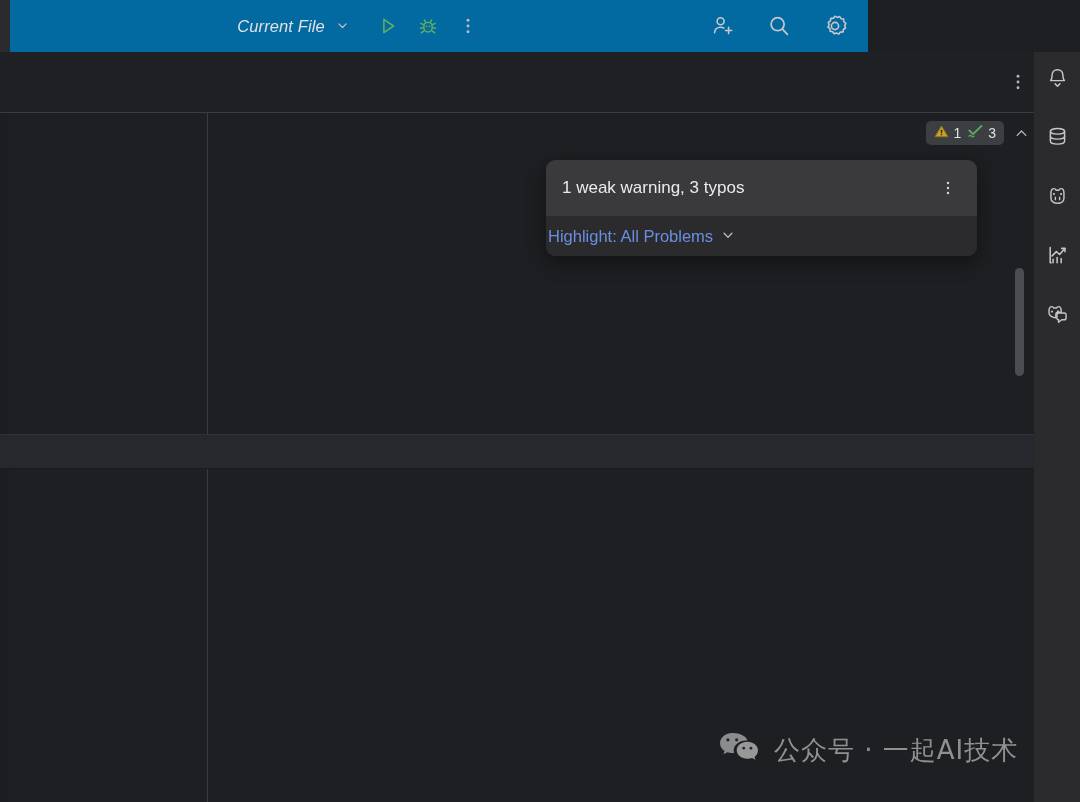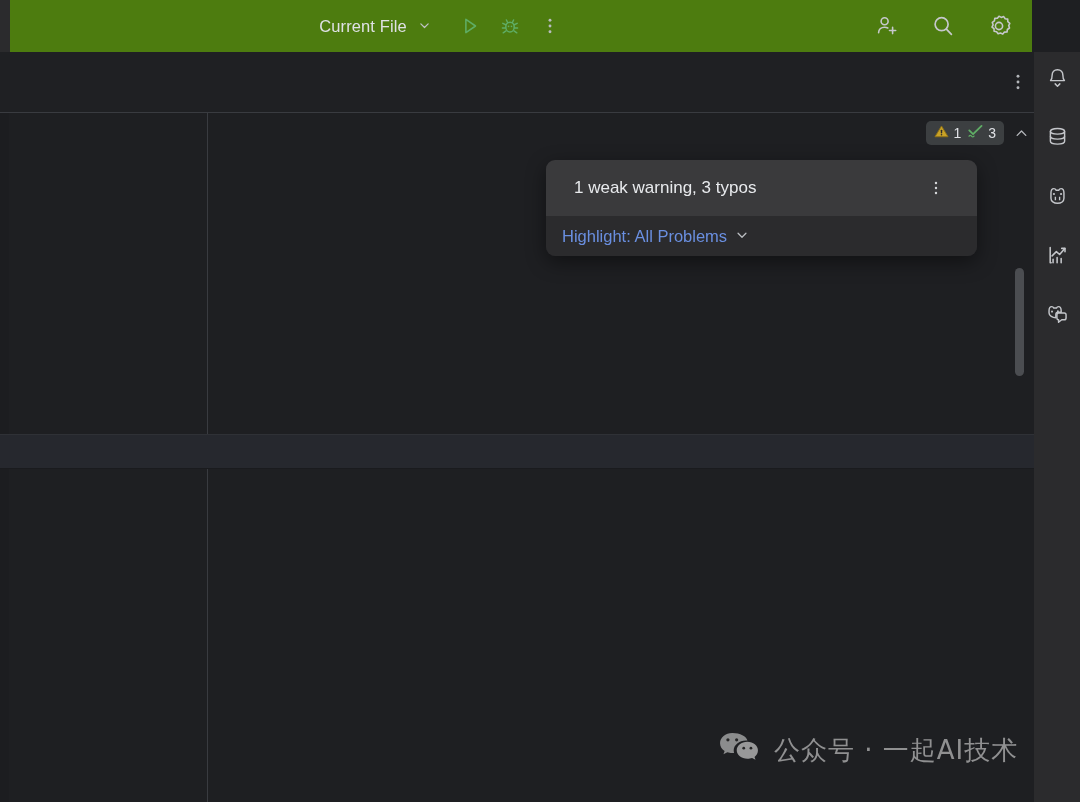--- a/index.html
+++ b/index.html
@@ -6,23 +6,23 @@
   html,body {
     width:1080px; height:802px;
     background:#1e1f22;
     font-family:"Liberation Sans","DejaVu Sans",sans-serif;
     overflow:hidden;
   }
   #app { position:relative; width:1080px; height:802px; }
 
   
   .topbar{
-    position:absolute; left:0; top:0; width:1032px; height:52px;
-    background:#4d7c0f;
-    display:flex; align-items:center;
+    position:absolute; left:0; top:0; width:868px; height:52px;
+    background:#0369a1;
+    display:flex; align-items:center;font-style:italic;
   }
   .topbar .left-gutter{ width:10px; height:52px; background:#2b2b2d; }
   .topbar .spacer{ flex:1 1 auto; }
 
   .runconfig{
     display:flex; align-items:center; gap:11px;
     color:#dfe1e5; font-size:16.5px; height:30px;
     padding:0 6px; border-radius:4px; cursor:default;
   }
   .runconfig .label{ letter-spacing:.1px; }
@@ -105,29 +105,29 @@
   }
 
   
   .popup{
     position:absolute; left:546px; top:160px; width:431px;
     border-radius:9px; overflow:hidden;
     box-shadow:0 6px 20px rgba(0,0,0,.45);
   }
   .popup-head{
     background:#3a3a3c; height:56px;
-    display:flex; align-items:center; padding:0 28px;gap:7px;
+    display:flex; align-items:center; padding:0 16px;gap:7px;
   }
   .popup-title{ color:#e8eaed; font-size:17px; flex:1 1 auto; }
   .popup-kebab{
     width:26px; height:30px; display:flex; align-items:center; justify-content:center;
   }
   .popup-body{
     background:#2b2b2d; height:40px;
-    display:flex; align-items:center; padding:0 16px;
+    display:flex; align-items:center; padding:0 2px;
   }
   .popup-link{
     color:#6a8fe0; font-size:16.5px; display:flex; align-items:center; gap:8px;
   }
 
   
   .rail{
     position:absolute; right:0; top:52px; width:46px; height:750px;
     background:#2b2b2d;
     display:flex; flex-direction:column; align-items:center;

